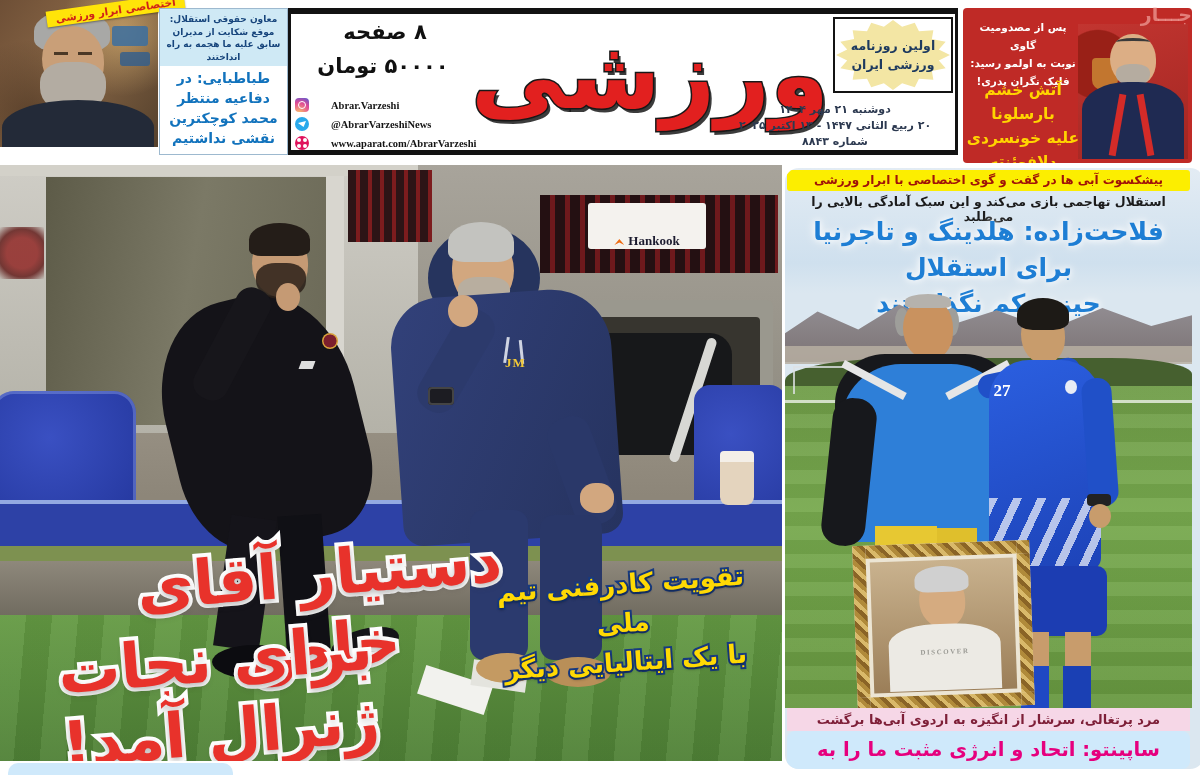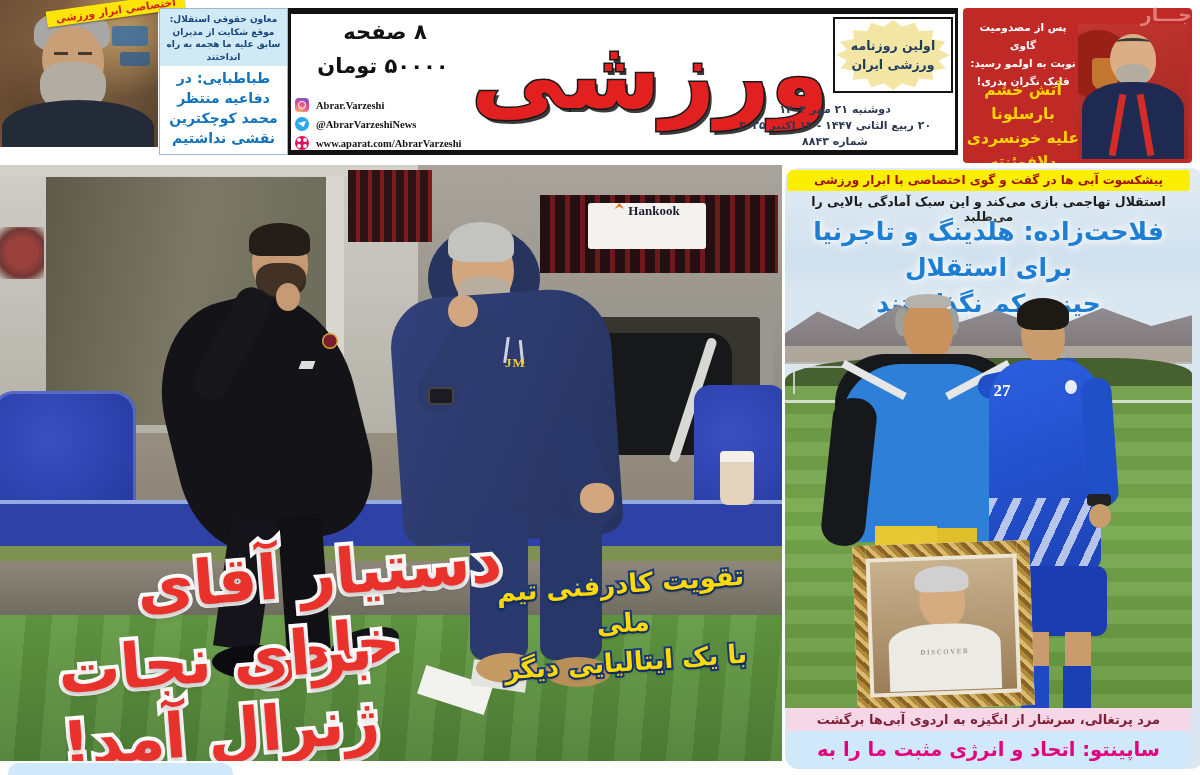--- a/index.html
+++ b/index.html
@@ -25,21 +25,21 @@
   .left-box .kick{background:#cfe9f5;color:#17457c;font-size:9px;line-height:12.5px;
     font-weight:bold;padding:4px 3px 3px;}
   .left-box .head{color:#1273bd;font-size:14px;line-height:20px;font-weight:bold;
     padding:2px 2px 0;}
 
   
   .masthead{left:288px;top:8px;width:670px;height:147px;background:#fff;
     border:3px solid #121212;border-top-width:6px;border-bottom-width:5px;box-sizing:border-box;}
   .pages{left:14px;top:6px;width:160px;font-size:21px;font-weight:bold;color:#101010;}
   .price{left:2px;top:40px;width:180px;font-size:21px;font-weight:bold;color:#101010;}
-  .soc-row{left:4px;width:200px;height:18px;display:flex;align-items:center;gap:7px;}
+  .soc-row{left:4px;width:200px;height:18px;display:flex;align-items:center;gap:22px;}
   .soc-row span.h{font-size:10.5px;font-weight:bold;color:#141414;}
   .icn{width:14px;height:14px;flex:0 0 14px;border-radius:4px;position:relative;}
   .icn-ig{background:radial-gradient(circle at 30% 110%,#fdc468,#df4996 60%,#4f5bd5);}
   .icn-ig i{position:absolute;inset:3px;border:1.6px solid #fff;border-radius:50%;}
   .icn-tg{border-radius:50%;background:#29a9eb;}
   .icn-tg i{position:absolute;left:3px;top:4px;width:8px;height:6px;background:#fff;
     clip-path:polygon(0 35%,100% 0,70% 100%,35% 65%);}
   .icn-ap{border-radius:50%;background:#e0125c;}
   .icn-ap i,.icn-ap b{position:absolute;width:4px;height:4px;background:#fff;border-radius:50%;}
   .icn-ap i{left:2px;top:2px;box-shadow:6px 6px 0 #fff;}
@@ -65,21 +65,21 @@
   .dlf{right:4px;top:16px;width:110px;height:135px;background:
     radial-gradient(circle at 18% 30%,#992017 0 26%,transparent 27%),
     linear-gradient(160deg,#c23530,#a22622);overflow:hidden;}
   .watermark{left:1092px;top:3px;width:100px;color:rgba(255,195,190,.55);
     font-size:19px;font-weight:900;}
 
   
   .mainph{left:0;top:165px;width:782px;height:596px;overflow:hidden;
     background:linear-gradient(180deg,#c2beb5 0,#aaa69c 190px,#968f82 265px,#8d8679 330px);}
   .skin{background:#caa07a;}
-  .hank{background:#f4f2ee;border-radius:3px;display:flex;align-items:flex-start;justify-content:center;
+  .hank{background:#f4f2ee;border-radius:3px;display:flex;align-items:flex-end;justify-content:center;
     gap:4px;font-weight:bold;font-size:13px;color:#1c1c30;}
   .hank i{width:10px;height:10px;background:#ef6c12;clip-path:polygon(0 60%,50% 0,100% 60%,50% 35%);}
   .kick-yellow{font-size:26px;line-height:39px;font-weight:900;color:#ffd904;
     -webkit-text-stroke:4px #173a80;paint-order:stroke fill;
     text-shadow:0 2px 3px rgba(0,0,0,.35);}
   .red-head{font-weight:900;color:#e8322b;-webkit-text-stroke:8px #ffffff;
     paint-order:stroke fill;text-shadow:0 3px 6px rgba(60,60,60,.35);}
 
   
   .rcol{left:785px;top:168px;width:407px;height:601px;border-radius:14px;overflow:hidden;

